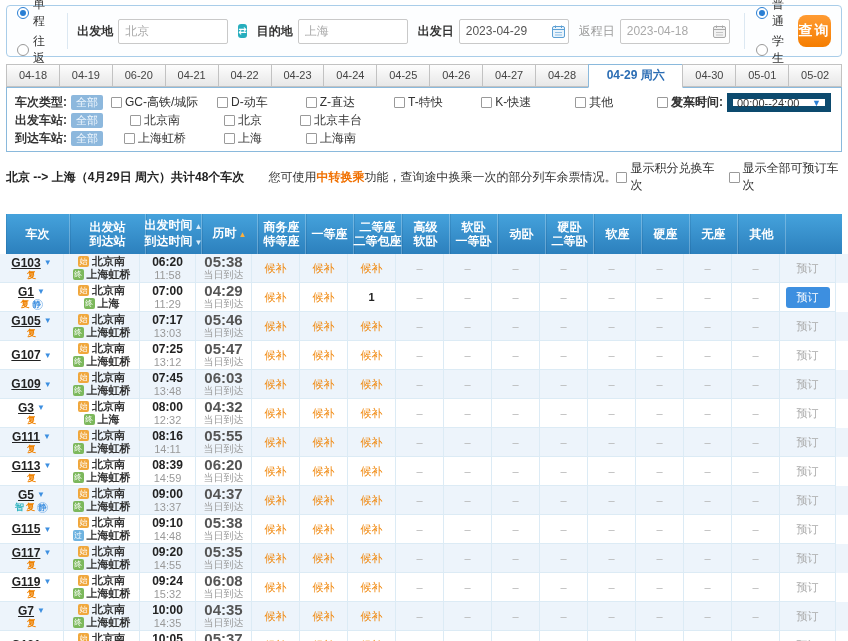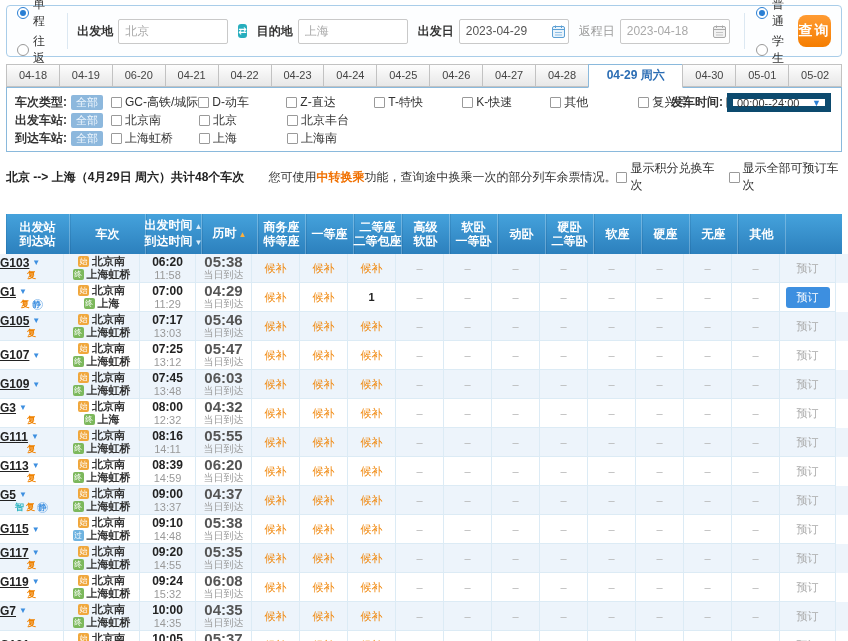--- a/index.html
+++ b/index.html
@@ -36,21 +36,21 @@
   .tab:first-child { margin-left:0; }
   .tab.sel { flex:1.8; background:#fff; color:#2b6db4; font-weight:bold; font-size:12px;
     border:1px solid #8ab9dc; border-bottom:1px solid #fff; height:24px; margin-bottom:-1px; }
 
   
   .filter-box { margin:0 6px; border:1px solid #8ab9dc; background:#fff; padding:5px 8px 4px; position:relative; }
   .f-row { display:flex; align-items:center; height:18px; font-size:12px; }
   .f-row .f-lbl { font-weight:bold; margin-right:4px; white-space:nowrap; }
   .chip-all { background:#8db8dd; color:#eef6fd; font-size:11px; padding:0 5px; height:15px; line-height:15px;
     border-radius:2px; margin-right:8px; cursor:pointer; }
-  .opt { display:inline-flex; align-items:center; gap:3px; width:88px; font-size:12px; color:#333; cursor:pointer; }
+  .opt { display:inline-flex; align-items:center; gap:3px; width:88px; font-size:12px; color:#333; cursor:pointer;justify-content:center; }
   .opt.wide { width:auto; }
   .cb { width:11px; height:11px; border:1px solid #9a9a9a; border-radius:1px; background:#fff; flex:0 0 auto; }
   .depart-time { position:absolute; right:10px; top:5px; display:flex; align-items:center; gap:4px; }
   .depart-time .f-lbl { font-weight:bold; }
   .sel-box { width:104px; height:19px; border:6px solid #0c4a6e; display:flex; align-items:center;
     justify-content:space-between; padding:0 4px; font-size:11px; color:#333; cursor:pointer; background:#fff; }
   .sel-box .car { color:#2a7fd4; font-size:9px; }
 
   
   .summary { margin:8px 6px 20px; display:flex; align-items:center; font-size:12px; }
@@ -65,21 +65,21 @@
   .thead { background:linear-gradient(#45a2dc,#2c80bd); color:#fff; }
   .th { height:40px; display:flex; flex-direction:column; align-items:center; justify-content:center;
     font-size:12px; font-weight:bold; line-height:14px; border-right:1px solid rgba(255,255,255,.25);
     box-shadow:inset 1px 0 0 rgba(0,40,80,.12); cursor:pointer; white-space:nowrap; }
   .th .arrow { font-size:8px; margin-left:2px; color:#d9ecfa; }
   .th.dur .arrow { color:#ffb03a; }
   .trow { display:grid; grid-template-columns:64px 76px 56px 56px repeat(11,48px) 56px; height:29px; background:#fff; }
   .trow.odd { background:#edf4fb; }
   .td { display:flex; flex-direction:column; align-items:center; justify-content:center;
     border-right:1px solid #dcebf5; border-bottom:1px solid #dcebf5; overflow:hidden; }
-  .train-line { display:flex; align-items:center; gap:3px; width:100%; }
+  .train-line { display:flex; align-items:center; gap:3px; width:100%; justify-content:center; }
   .train-no { font-weight:bold; font-size:12px; color:#222; text-decoration:underline; cursor:pointer; }
   .car-dn { color:#3d8fe0; font-size:8px; cursor:pointer; }
   .badges { display:flex; gap:2px; height:11px; line-height:11px; }
   .badge { font-size:9px; font-weight:bold; cursor:default; }
   .badge.fu { color:#f08200; }
   .badge.zhi { color:#2fb3c0; }
   .badge.jing { color:#3d8fe0; border:1px solid #9cc6ef; border-radius:50%; width:11px; height:11px;
     line-height:9px; text-align:center; font-size:8px; }
   .st-line { display:flex; align-items:center; gap:3px; height:13px; white-space:nowrap; }
   .st-ic { width:11px; height:11px; border-radius:2px; color:#fff; font-size:8px; line-height:11px;
@@ -273,25 +273,25 @@
     </span>
     <span class="opt">
       <span class="cb"></span>
       <span>显示全部可预订车次</span>
     </span>
   </span>
 </div>
 
 <div class="grid thead" id="tableHead">
     <div class="th">
+      <div>车次</div>
+    </div>
+    <div class="th">
       <div>出发站</div>
       <div>到达站</div>
-    </div>
-    <div class="th">
-      <div>车次</div>
     </div>
     <div class="th">
       <div>出发时间<span class="arrow">▲</span></div>
       <div>到达时间<span class="arrow">▼</span></div>
     </div>
     <div class="th dur">
       <div>历时<span class="arrow">▲</span></div>
     </div>
     <div class="th">
       <div>商务座</div>

